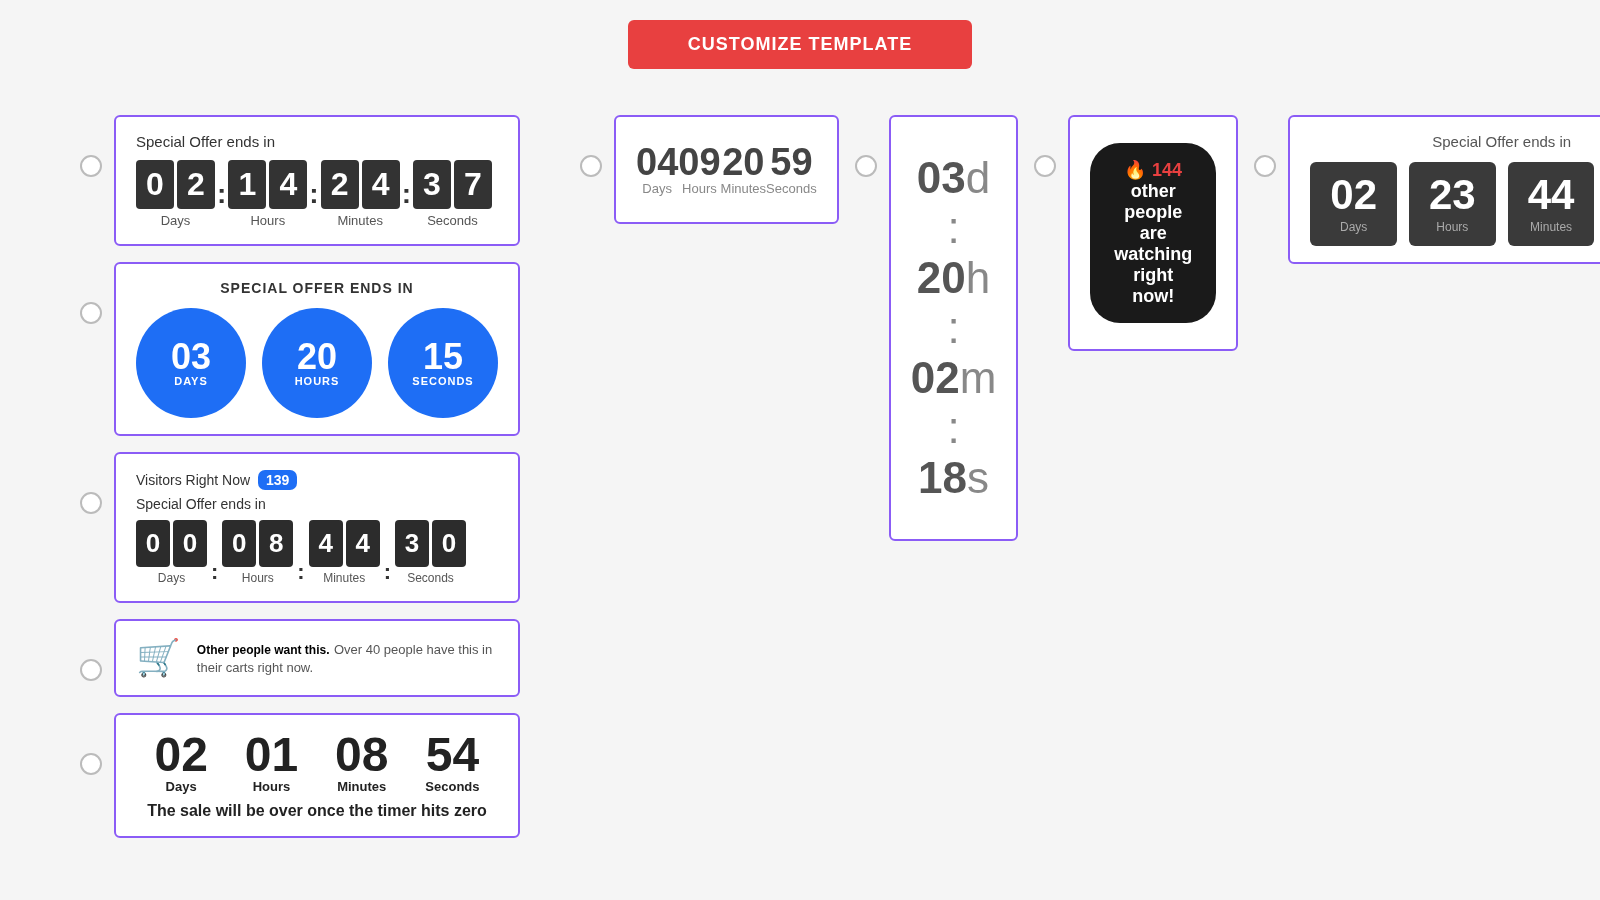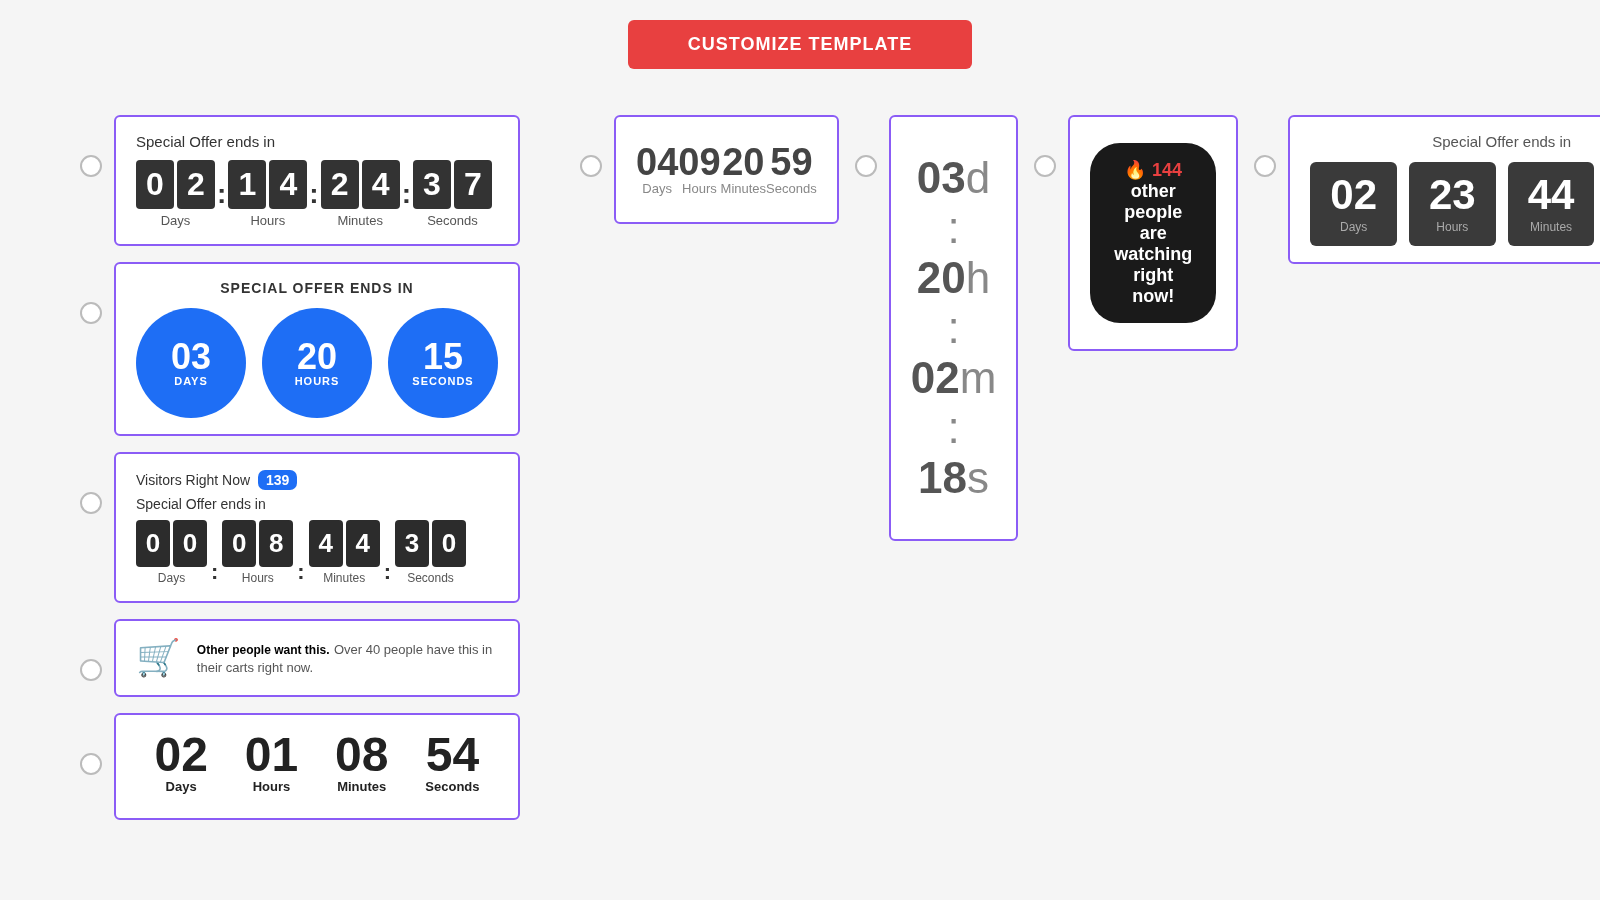--- a/index.html
+++ b/index.html
@@ -503,20 +503,21 @@
           </div>
           <div class="large-num-group">
             <div class="large-num">08</div>
             <div class="large-num-label">Minutes</div>
           </div>
           <div class="large-num-group">
             <div class="large-num">54</div>
             <div class="large-num-label">Seconds</div>
           </div>
         </div>
+        <div class="sale-text">The sale will be over once the timer hits zero</div>
       </div>
     </div>
 
   </div>
 
   <div class="right-col">
 
     <div class="right-radio-wrapper">
       <div class="right-radio-btn"></div>
       <div class="widget-box">

